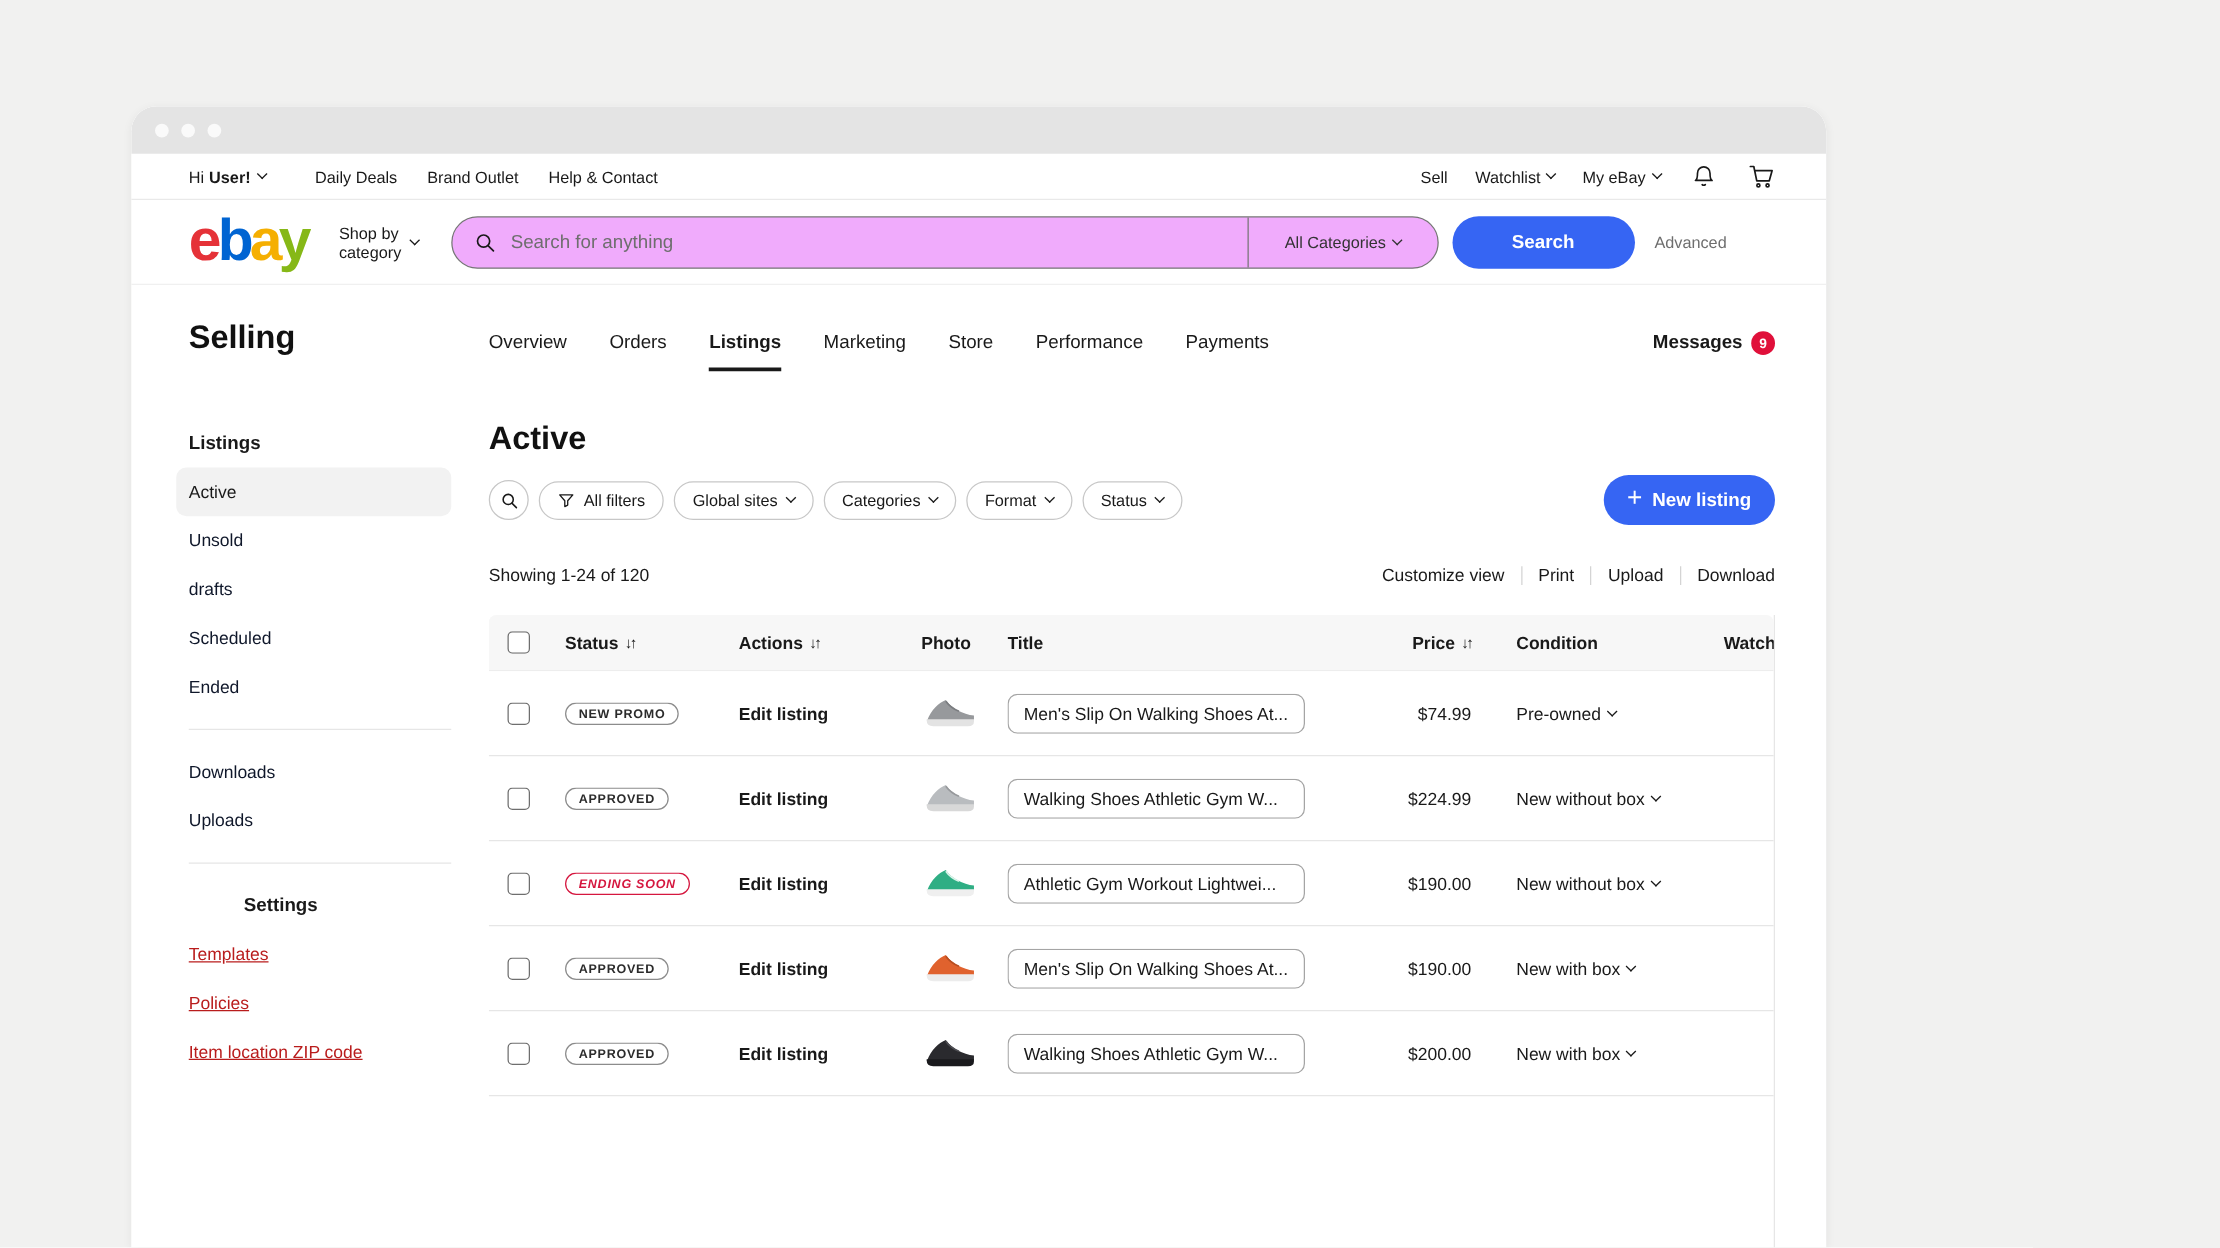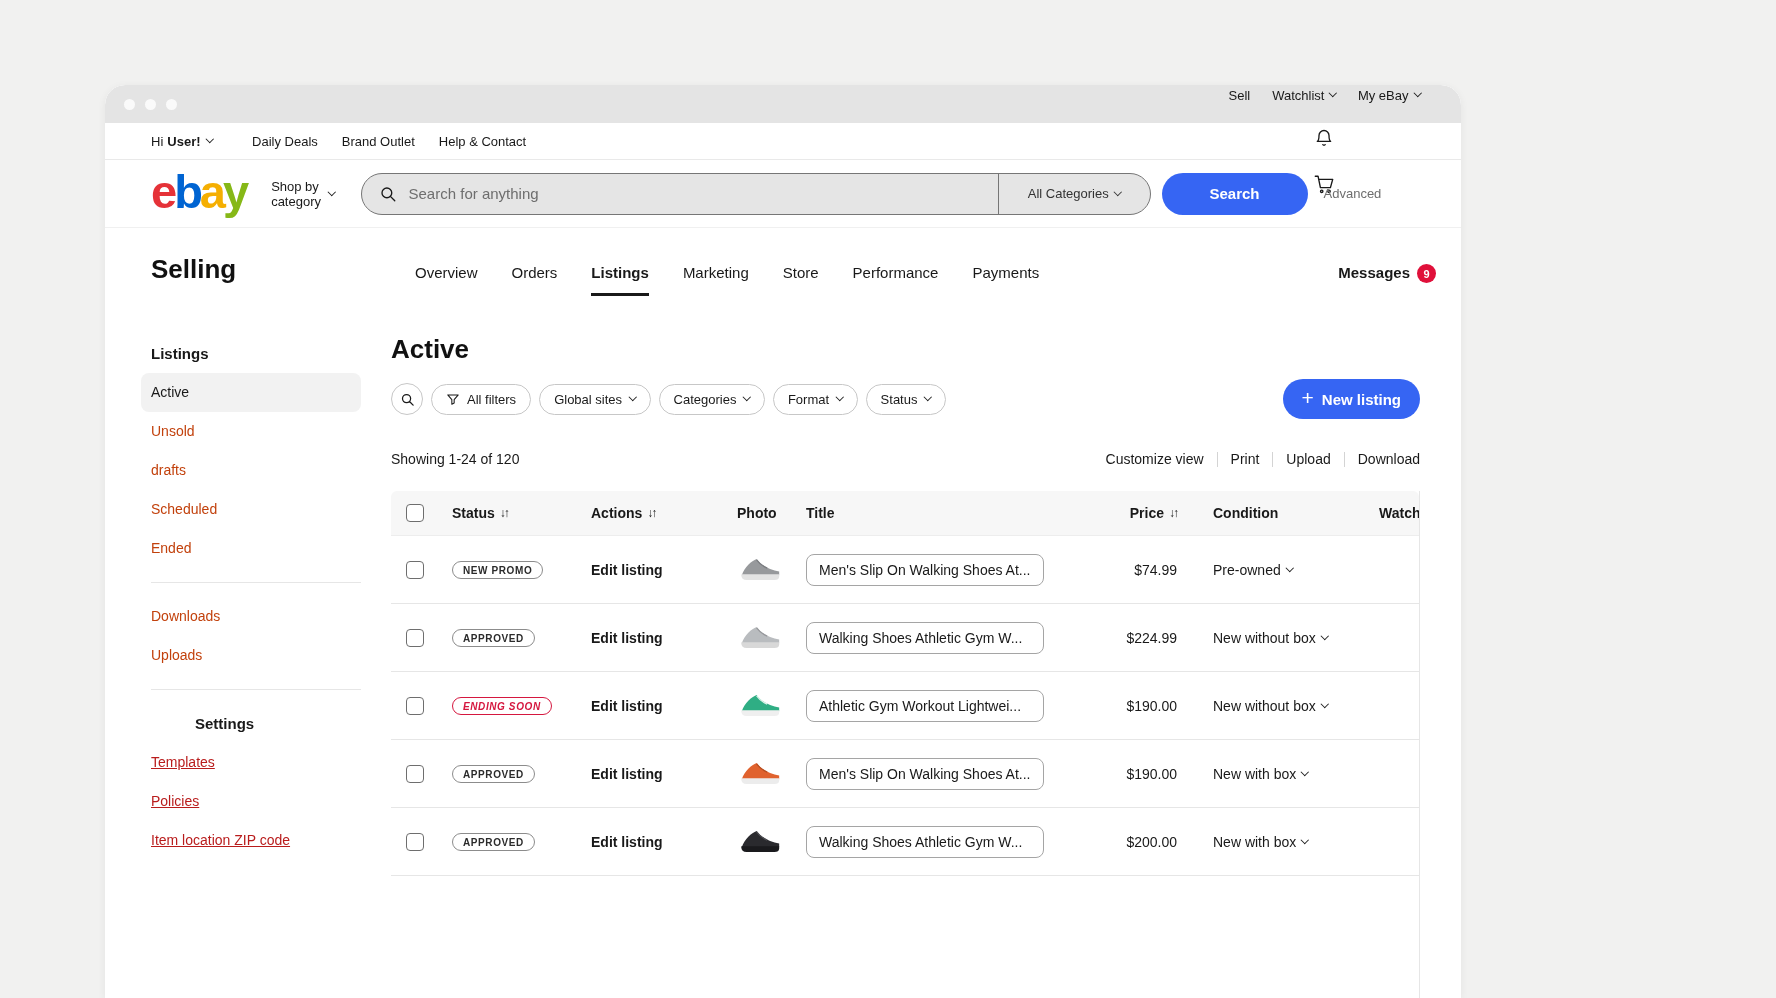--- a/index.html
+++ b/index.html
@@ -13,60 +13,60 @@
     background:#fff; border-radius:20px 20px 0 0; overflow:hidden;
     box-shadow:0 2px 8px rgba(0,0,0,.06);
   }
   .window-bar { height:38px; background:#e4e4e4; display:flex; align-items:center; padding-left:19px; gap:10px; border-radius:20px 20px 0 0; }
   .dot { width:11px; height:11px; border-radius:50%; background:#fafafa; }
 
   
   .topnav { height:37px; border-bottom:1px solid #e9e9e9; display:flex; align-items:center; padding:0 41px 0 46px; font-size:13px; }
   .tn-left { display:flex; align-items:center; gap:40px; }
   .tn-links { display:flex; align-items:flex-start; gap:24px; }
-  .tn-right { margin-left:auto; display:flex; align-items:center; gap:25px;flex-direction:column; }
+  .tn-right { margin-left:auto; display:flex; align-items:center; gap:25px; }
   .tn-right .tn-links { gap:22px; }
   .tn-link { cursor:pointer; white-space:nowrap; display:inline-flex; align-items:center; }
   .greeting b { font-weight:700; margin-left:4px; }
   .icon-btn { display:flex; align-items:center; cursor:pointer; }
 
   .chev {
     width:7px; height:7px; border-right:1.5px solid currentColor; border-bottom:1.5px solid currentColor;
     display:inline-block; transform:rotate(45deg); margin-left:6px; margin-top:-4px; flex:none;
   }
   .chev.sm { width:5.5px; height:5.5px; border-width:1.3px; }
 
   
   .masthead { height:68px; display:flex; align-items:center; padding:0 41px 0 46px; border-bottom:1px solid #f0f0f0; }
   .logo { font-size:47px; font-weight:700; letter-spacing:-3px; line-height:1; display:flex; cursor:pointer; margin-top:-4px; }
   .shopby { margin-left:25px; display:flex; align-items:center; font-size:13px; line-height:15px; cursor:pointer; color:#191919; }
   .shopby .chev { margin-left:8px; }
-  .search-pill { margin-left:26px; width:790px; height:42px; border:1px solid #767676; border-radius:22px; display:flex; align-items:center; background:#e5e5e5; }
+  .search-pill { margin-left:26px; width:790px; height:42px; border:1px solid #767676; border-radius:22px; display:flex; align-items:center; background:#f0abfc; }
   .mag { margin:0 10px 0 17px; display:flex; }
   .search-input { flex:1; min-width:0; border:none; outline:none; font-size:15px; background:transparent; font-family:inherit; color:#191919; }
   .search-input::placeholder { color:#6e6e6e; }
   .cat-seg { width:152px; align-self:stretch; border-left:1px solid #767676; display:flex; align-items:center; justify-content:center; font-size:13px; color:#333; cursor:pointer; }
   .search-btn { margin-left:11px; width:146px; height:42px; border:none; border-radius:22px; background:#3665f3; color:#fff; font-size:15px; font-weight:700; font-family:inherit; cursor:pointer; }
   .advanced { margin-left:16px; font-size:13px; color:#6e6e6e; cursor:pointer; }
 
   
-  .seller-nav { display:flex; align-items:baseline; padding:26px 25px 0 46px;gap:24px; }
+  .seller-nav { display:flex; align-items:baseline; padding:26px 41px 0 46px; }
   .selling-title { width:240px; font-size:26px; font-weight:700; color:#111; flex:none; }
   .tabs { display:flex; align-items:baseline; gap:34px; }
   .tab { font-size:15px; padding-bottom:12px; border-bottom:3px solid transparent; cursor:pointer; }
   .tab.active { font-weight:700; border-color:#191919; }
   .messages { margin-left:auto; display:flex; align-items:center; gap:7px; font-size:15px; font-weight:700; cursor:pointer; }
   .msg-badge { width:19px; height:19px; border-radius:50%; background:#e0103a; color:#fff; font-size:11px; font-weight:700; display:flex; align-items:center; justify-content:center; transform:translateY(1px); }
 
   
   .body-area { display:flex; padding:38px 41px 0 46px; }
   .sidebar { width:210px; margin-right:30px; flex:none; }
   .sb-header { font-size:15px; font-weight:700; line-height:39px; }
   .sb-header.settings { margin-top:6px;margin-left:44px; }
-  .sb-item { font-size:14px; color:#c2410c; line-height:39px; cursor:pointer; padding-left:10px; margin-left:-10px; border-radius:8px; }
+  .sb-item { font-size:14px; color:#0f172a; line-height:39px; cursor:pointer; padding-left:10px; margin-left:-10px; border-radius:8px; }
   .sb-item.selected { background:#f2f2f2; color:#191919; }
   .sb-item.sb-link { text-decoration:underline; color:#b91c1c; }
   .sb-divider { border-top:1px solid #e6e6e6; margin:14px 0; }
 
   main { flex:1; min-width:0; }
   .main-heading { font-size:26px; font-weight:700; color:#111; }
 
   .filter-bar { display:flex; align-items:center; gap:8px; margin-top:14px; }
   .circle-btn { width:32px; height:32px; border-radius:50%; border:1px solid #c7c7c7; background:#fff; display:flex; align-items:center; justify-content:center; cursor:pointer; padding:0; flex:none; }
   .pill { height:31px; border:1px solid #c7c7c7; border-radius:16px; background:#fff; display:inline-flex; align-items:center; gap:7px; padding:0 14px; font-size:13px; color:#191919; font-family:inherit; cursor:pointer; white-space:nowrap; }

